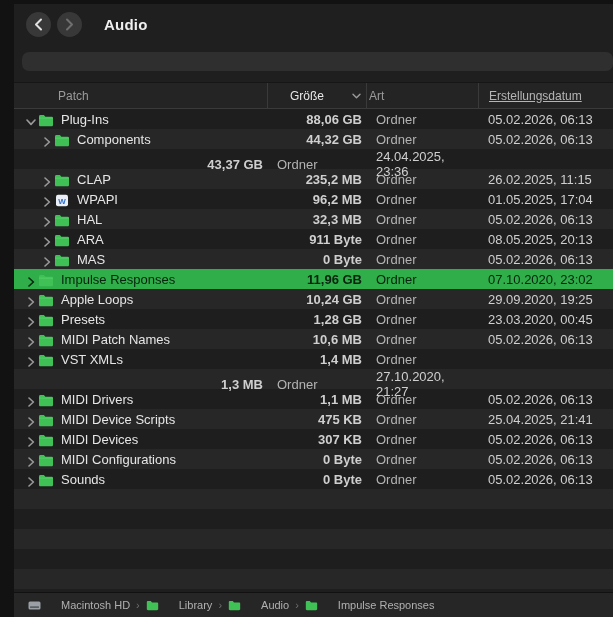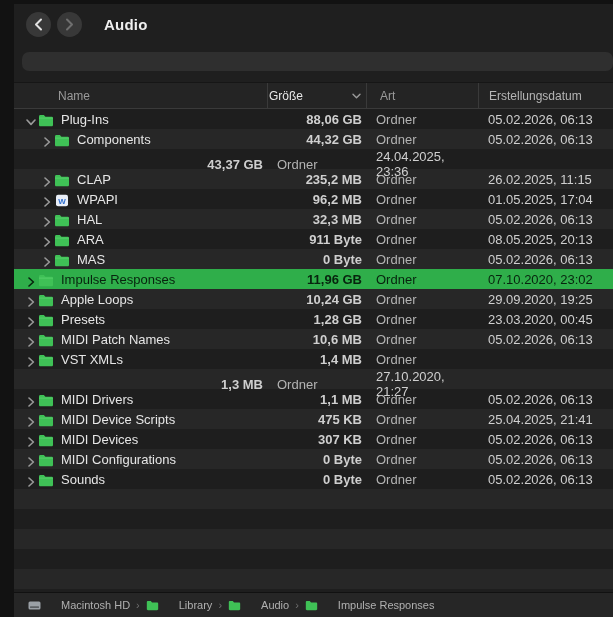--- a/index.html
+++ b/index.html
@@ -24,24 +24,24 @@
   
   .list-wrap { position:absolute; top:78px; left:0; right:0; bottom:25px; overflow:hidden;
                border-top:1px solid #161616; }
   .grid-cols { display:grid; grid-template-columns:253px 99px 112px 1fr; }
 
   .list-header { height:26px; background:#242424; border-bottom:1px solid #3a3a3a;
                  align-items:center; font-size:12px; color:#9a9a9a; }
   .hcell { height:100%; display:flex; align-items:center; }
   .hcell + .hcell { border-left:1px solid #3a3a3a; }
   .h-name { padding-left:44px; }
-  .h-size { padding-left:1px; padding-right:5px; color:#e8e8e8; }
+  .h-size { padding-left:22px; padding-right:5px; color:#e8e8e8; }
   .h-size .sortchev { margin-left:auto; color:#9a9a9a; display:flex; }
-  .h-kind { padding-left:13px; }
-  .h-date { padding-left:10px; color:#b5b5b5; }
+  .h-kind { padding-left:2px; }
+  .h-date { padding-left:10px; color:#b5b5b5;text-decoration:underline; }
 
   .rows { }
   .row { height:20px; align-items:center; font-size:13px; }
   .row.base { background:#1e1e1e; }
   .row.alt  { background:#272727; }
   .row.selected { background:#2fae4a; }
   .row.selected .nm, .row.selected .size-cell, .row.selected .kind-cell,
   .row.selected .date-cell { color:#07240e; }
   .row.selected .chev { color:#07240e; }
 
@@ -86,21 +86,21 @@
       </span>
     </button>
     <div class="win-title">Audio</div>
   </div>
 
   <div class="filterbar"></div>
 
   <div class="list-wrap">
     <div class="list-header grid-cols">
       <div class="hcell h-name">
-        <span>Name</span>
+        <span>Patch</span>
       </div>
       <div class="hcell h-size">
         <span>Größe</span>
         <span class="sortchev">
           <svg width="9" height="6" viewBox="0 0 9 6">
               <path d="M1 1.2 L4.5 4.8 L8 1.2" stroke="currentColor" stroke-width="1.4" fill="none" stroke-linecap="round" stroke-linejoin="round"></path>
             </svg>
         </span>
       </div>
       <div class="hcell h-kind">

